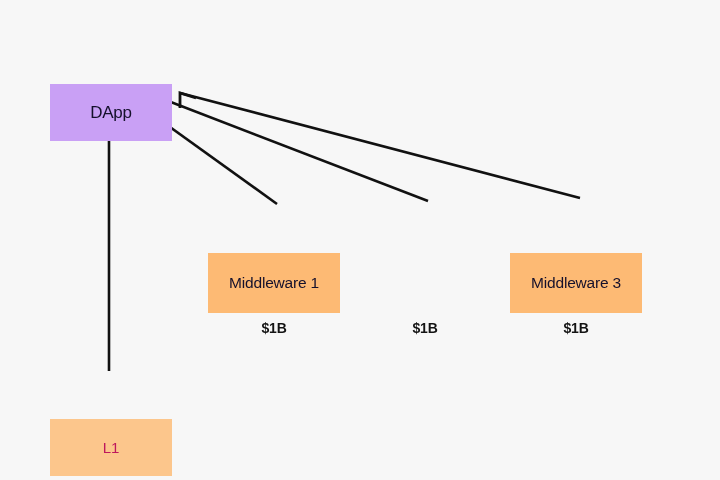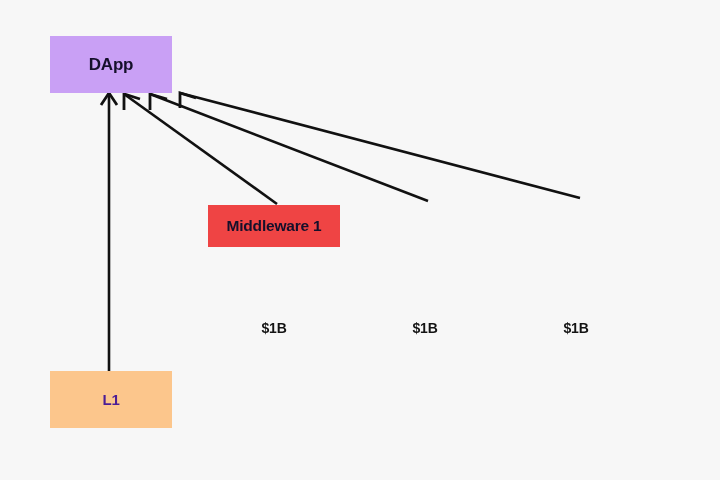--- a/index.html
+++ b/index.html
@@ -27,46 +27,47 @@
     width: 720px;
     height: 480px;
     pointer-events: none;
   }
   .node {
     position: absolute;
     box-sizing: border-box;
     display: flex;
     align-items: center;
     justify-content: center;
-    font-weight: bold;
+    font-weight: normal;
     color: #15102b;
     letter-spacing: -0.2px;
+    margin-top: 48px;
   }
   .node-dapp {
     left: 50px;
     top: 36px;
     width: 122px;
     height: 57px;
     background: #c9a0f5;
     font-size: 17px;
   }
   .node-l1 {
     left: 50px;
     top: 371px;
     width: 122px;
     height: 57px;
     background: #fcc68c;
     font-size: 15px;
-    color: #4c1d95;
+    color: #be185d;
   }
   .node-mw {
     top: 205px;
     width: 132px;
-    height: 42px;
-    background: #ef4444;
+    height: 60px;
+    background: #fdba74;
     font-size: 15.5px;
   }
   .mw-0 { left: 208px; }
   .mw-1 { left: 359px; }
   .mw-2 { left: 510px; }
   .value-label {
     position: absolute;
     text-align: center;
     font-size: 14px;
     font-weight: bold;
@@ -107,20 +108,23 @@
     </g>
   </svg>
 
   <div class="node node-dapp">
     <span>DApp</span>
   </div>
 
   <div class="node node-mw mw-0">
     <span>Middleware 1</span>
   </div>
+  <div class="node node-mw mw-2">
+    <span>Middleware 3</span>
+  </div>
 
   <div class="value-label value-mw vl-0">$1B</div>
   <div class="value-label value-mw vl-1">$1B</div>
   <div class="value-label value-mw vl-2">$1B</div>
 
   <div class="node node-l1">
     <span>L1</span>
   </div>
 
 

